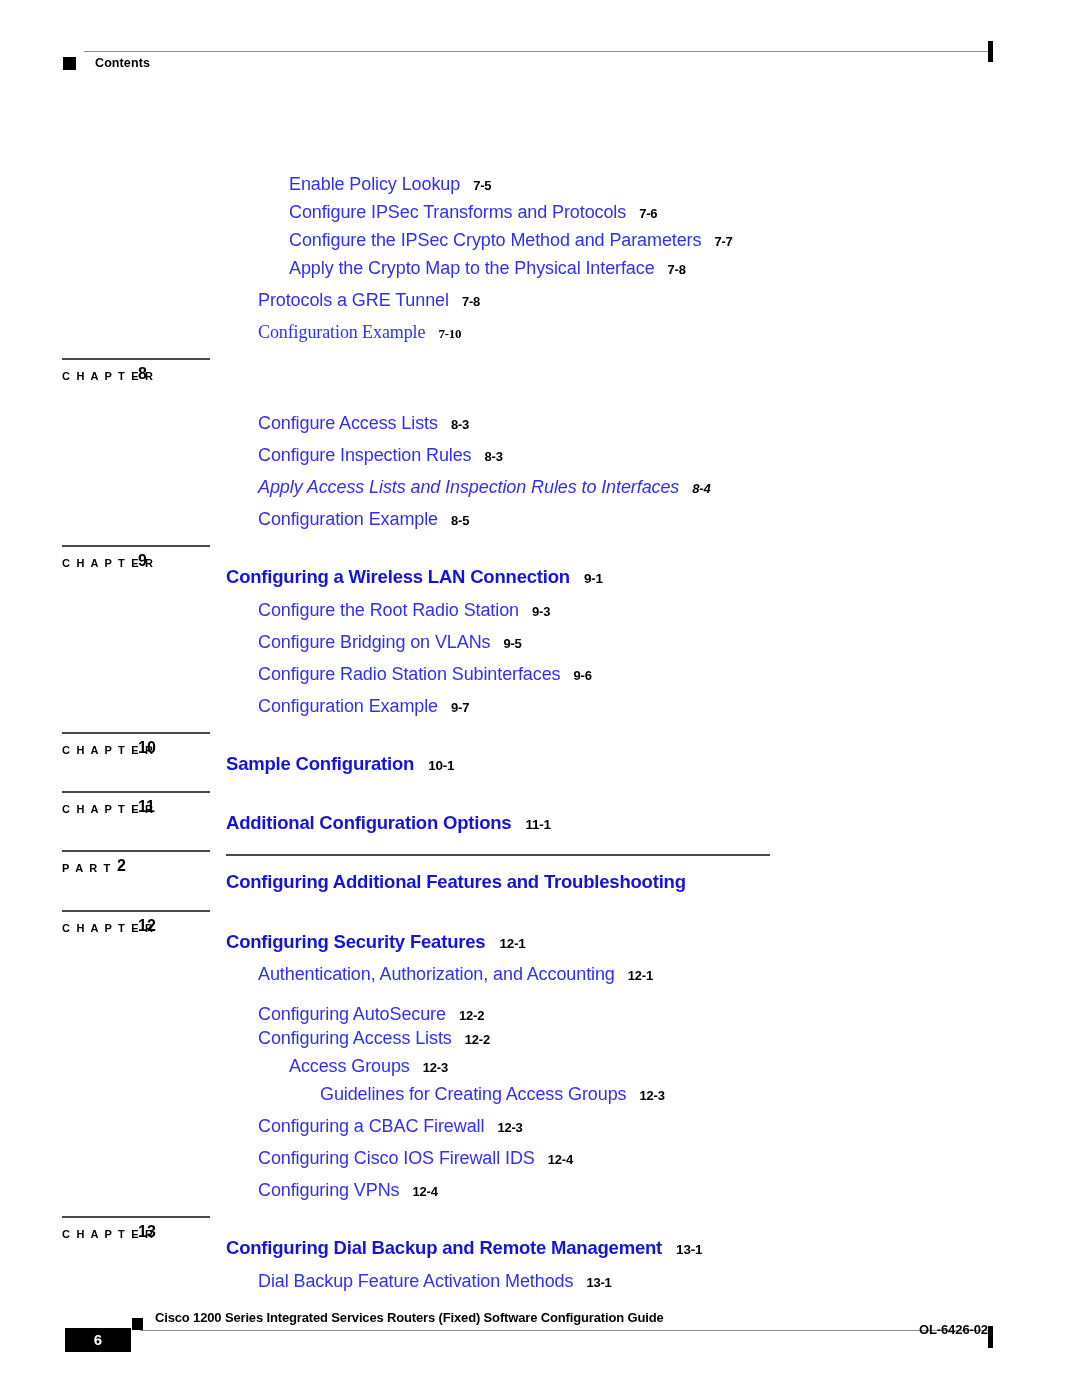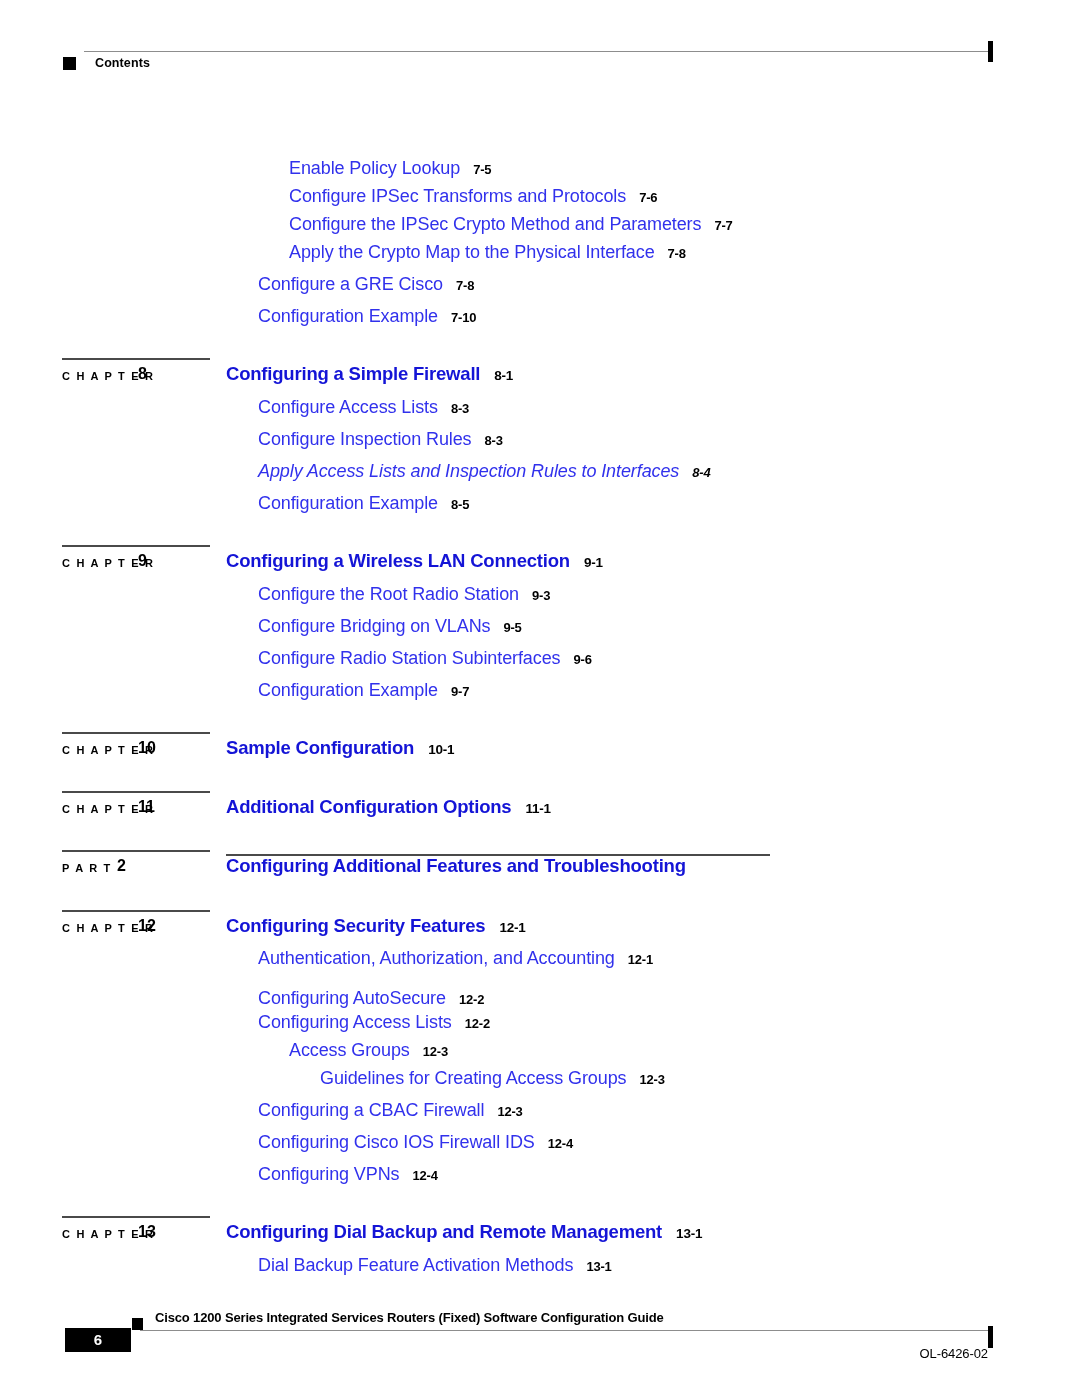--- a/index.html
+++ b/index.html
@@ -102,22 +102,22 @@
   .part-rule {
     position: absolute;
     left: 226px; top: 4px;
     width: 544px; height: 1.6px;
     background: #4a4a4a;
   }
 
   
   .entry {
     position: absolute;
-    top: 0;
-    line-height: 32px;
+    top: 12px;
+    line-height: 40px;
     white-space: nowrap;
   }
   .entry .title { vertical-align: baseline; }
   .entry .pg {
     font-size: 13px;
     font-weight: bold;
     color: #000000;
     margin-left: 13px;
     letter-spacing: -0.2px;
   }
@@ -201,23 +201,23 @@
     position: absolute;
     left: 155px; top: 20px;
     font-size: 13px;
     font-weight: bold;
     color: #000000;
     letter-spacing: -0.15px;
     white-space: nowrap;
   }
   .ftr-docid {
     position: absolute;
-    right: 92px; top: 56px;
+    right: 92px; top: 32px;
     font-size: 13px;
-    font-weight: normal;
+    font-weight: bold;
     color: #000000;
     letter-spacing: -0.1px;
     white-space: nowrap;
   }
   .ftr-tick {
     position: absolute;
     left: 988px; top: 36px;
     width: 5px; height: 22px;
     background: #000000;
   }
@@ -239,32 +239,31 @@
     <div class="row" style="top: 180px; padding-left: 16px;">
       <div class="entry lvl-2"><span class="title">Configure IPSec Transforms and Protocols</span><span class="pg">7-6</span></div>
     </div>
     <div class="row" style="top: 208px;">
       <div class="entry lvl-2"><span class="title">Configure the IPSec Crypto Method and Parameters</span><span class="pg">7-7</span></div>
     </div>
     <div class="row" style="top: 236px;">
       <div class="entry lvl-2"><span class="title">Apply the Crypto Map to the Physical Interface</span><span class="pg">7-8</span></div>
     </div>
     <div class="row" style="top: 268px;">
-      <div class="entry lvl-1"><span class="title">Configure a GRE Cisco</span><span class="pg">7-8</span></div>
-    </div>
-    <div class="row" style="top: 300px;">
+      <div class="entry lvl-1"><span class="title">Protocols a GRE Tunnel</span><span class="pg">7-8</span></div>
+    </div>
+    <div class="row" style="top: 300px; font-family: Liberation Serif, serif;">
       <div class="entry lvl-1"><span class="title">Configuration Example</span><span class="pg">7-10</span></div>
     </div>
     <div class="row" style="top: 358px;">
       <div class="marker">
         <div class="marker-rule"></div>
         <div class="marker-text">C H A P T E R</div>
         <div class="marker-num n1">8</div>
       </div>
-      <div class="entry lvl-chapter"><span class="title">Configuring a Simple Firewall</span><span class="pg">8-1</span></div>
     </div>
     <div class="row" style="top: 391px;">
       <div class="entry lvl-1"><span class="title">Configure Access Lists</span><span class="pg">8-3</span></div>
     </div>
     <div class="row" style="top: 423px;">
       <div class="entry lvl-1"><span class="title">Configure Inspection Rules</span><span class="pg">8-3</span></div>
     </div>
     <div class="row" style="top: 455px; font-style: italic;">
       <div class="entry lvl-1"><span class="title">Apply Access Lists and Inspection Rules to Interfaces</span><span class="pg">8-4</span></div>
     </div>

